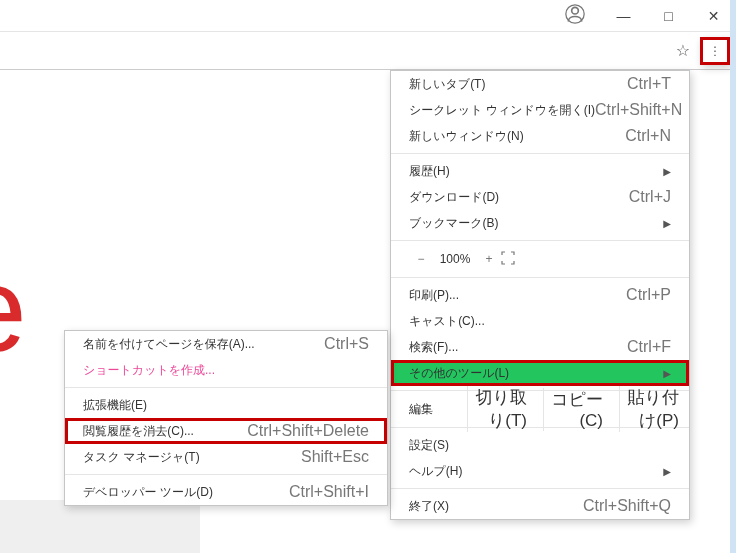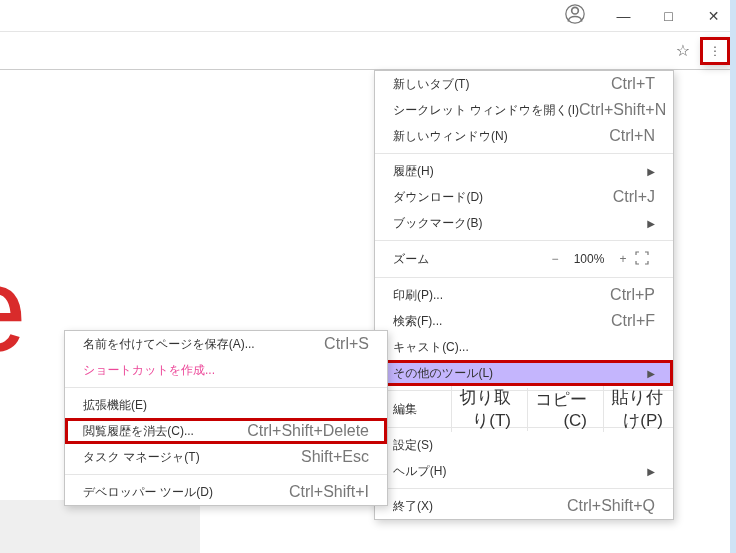--- a/index.html
+++ b/index.html
@@ -37,23 +37,23 @@
   }
   .menu .item {
     display: flex; align-items: center; padding: 6px 18px; height: 26px;
     justify-content: space-between; white-space: nowrap;
   }
   .menu .item .label {}
   .menu .item .accel { color: #777; font-size: 16px; }
   .menu .item .arrow { color: #555; font-size: 10px; margin-left: 8px; }
   .menu .sep { height: 1px; background: #e5e5e5; margin: 4px 0; }
   .menu .item.highlighted { border: 3px solid #c60000; padding: 3px 15px; }
-  .menu .item.hover { background: #c4b5fd; }
+  .menu .item.hover { background: #22c55e; }
 
-  .main-menu { top: 70px; left: 374px; width: 300px; }
+  .main-menu { top: 70px; left: 390px; width: 300px; }
   .sub-menu  { top: 330px; left: 64px; width: 324px; }
 
   .zoomrow { display:flex; align-items:center; padding: 6px 18px; height: 28px; }
   .zoomrow .zlabel { flex: 1; }
   .zoomrow .zbtn { width: 24px; text-align: center; color:#777; }
   .zoomrow .zval { width: 44px; text-align: center; }
   .zoomrow .fs { width: 20px; color:#777; }
 
   .editrow { display:flex; align-items:center; padding: 6px 10px; height: 28px; gap: 16px; }
   .editrow .elabel { width: 50px; padding-left: 8px; }
@@ -109,41 +109,40 @@
   <div class="item">
     <span class="label">ダウンロード(D)</span>
     <span class="accel">Ctrl+J</span>
   </div>
   <div class="item">
     <span class="label">ブックマーク(B)</span>
     <span class="arrow">▶</span>
   </div>
   <div class="sep"></div>
   <div class="zoomrow">
-    <span class="zlabel">ズーム</span>
     <span class="zbtn">−</span>
     <span class="zval">100%</span>
     <span class="zbtn">+</span>
     <span class="fs">
       <svg width="14" height="14" viewBox="0 0 14 14" stroke="#777" stroke-width="1.2" fill="none">
         <path d="M1 4V1h3M13 4V1h-3M1 10v3h3M13 10v3h-3"></path>
       </svg>
     </span>
   </div>
   <div class="sep"></div>
   <div class="item">
     <span class="label">印刷(P)...</span>
     <span class="accel">Ctrl+P</span>
   </div>
   <div class="item">
+    <span class="label">キャスト(C)...</span>
+  </div>
+  <div class="item">
     <span class="label">検索(F)...</span>
     <span class="accel">Ctrl+F</span>
-  </div>
-  <div class="item">
-    <span class="label">キャスト(C)...</span>
   </div>
   <div class="item highlighted hover">
     <span class="label">その他のツール(L)</span>
     <span class="arrow">▶</span>
   </div>
   <div class="sep"></div>
   <div class="editrow">
     <span class="elabel">編集</span>
     <span class="ebtn">切り取り(T)</span>
     <span class="ebtn">コピー(C)</span>

